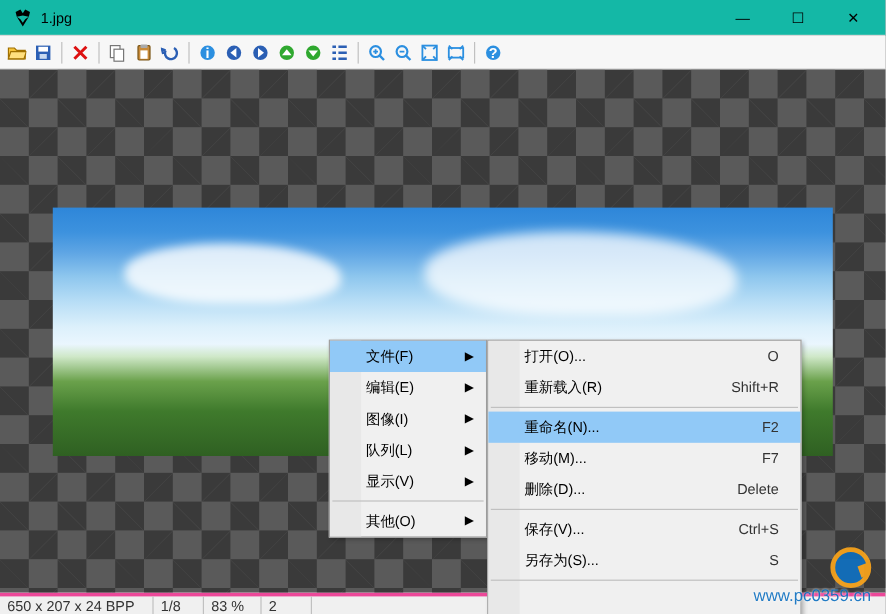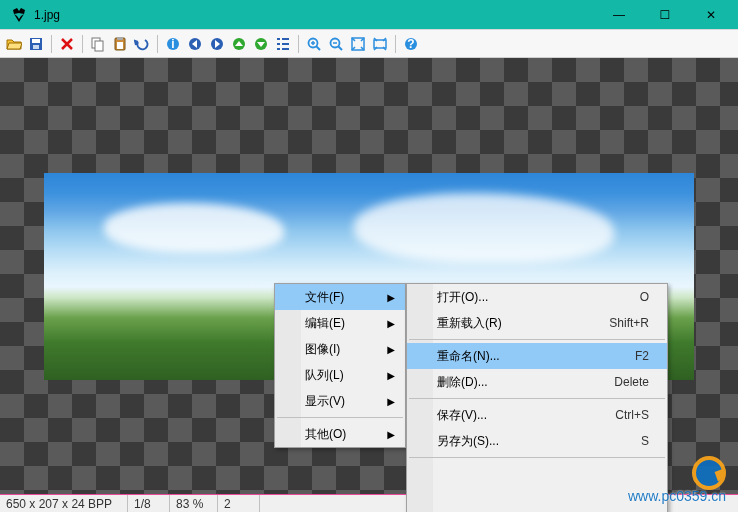--- a/index.html
+++ b/index.html
@@ -30,21 +30,21 @@
 .image-preview { width: 650px; height: 207px;
   background: linear-gradient(to bottom,
     #2e86d9 0%, #3d92de 10%, #5ea5e4 18%, #8fc7ee 28%, #b8def6 38%,
     #dcf0fb 48%, #eaf6fe 55%, #cfe8c8 60%, #6aa14b 70%, #3f7a2c 82%,
     #2f6022 100%);
   position: relative;
 }
 .image-preview::before { content:""; position:absolute; top:30px; left:60px; width:180px; height:50px; background:rgba(255,255,255,0.8); border-radius:50% 60% 40% 50%; filter:blur(4px);}
 .image-preview::after { content:""; position:absolute; top:20px; right:80px; width:260px; height:70px; background:rgba(255,255,255,0.75); border-radius:50% 60% 40% 50%; filter:blur(5px);}
 
-.statusbar { position:absolute; bottom:0; left:0; right:0; height:18px; background:#f0f0f0; border-top:1px solid #ec4899; display:flex; align-items:center; font-size:11px; color:#333; }
+.statusbar { position:absolute; bottom:0; left:0; right:0; height:18px; background:#f0f0f0; border-top:3px solid #ec4899; display:flex; align-items:center; font-size:11px; color:#333; }
 .status-cell { padding:0 6px; border-right:1px solid #c0c0c0; height:100%; display:flex; align-items:center; }
 
 .ctxmenu { position:absolute; background:#f0f0f0; border:1px solid #a0a0a0; box-shadow:2px 2px 4px rgba(0,0,0,0.3); }
 .ctxmenu.main { top:283px; left:274px; width:132px; }
 .ctxmenu.sub { top:283px; left:406px; width:262px; height:244px; }
 .ctx-item { height:26px; display:flex; align-items:center; padding:0 24px 0 30px; position:relative; color:#000;}
 .ctx-item.highlight { background:#91c9f7; }
 .ctx-item .arrow { position:absolute; right:10px; font-size:10px; }
 .ctx-item .shortcut { position:absolute; right:18px; color:#333; }
 .ctx-sep { height:1px; background:#c0c0c0; margin:3px 2px; }
@@ -239,20 +239,24 @@
     <div class="ctx-item">
       <span>重新载入(R)</span>
       <span class="shortcut">Shift+R</span>
     </div>
     <div class="ctx-sep"></div>
     <div class="ctx-item highlight">
       <span>重命名(N)...</span>
       <span class="shortcut">F2</span>
     </div>
     <div class="ctx-item">
+      <span>移动(M)...</span>
+      <span class="shortcut">F7</span>
+    </div>
+    <div class="ctx-item">
       <span>删除(D)...</span>
       <span class="shortcut">Delete</span>
     </div>
     <div class="ctx-sep"></div>
     <div class="ctx-item">
       <span>保存(V)...</span>
       <span class="shortcut">Ctrl+S</span>
     </div>
     <div class="ctx-item">
       <span>另存为(S)...</span>

